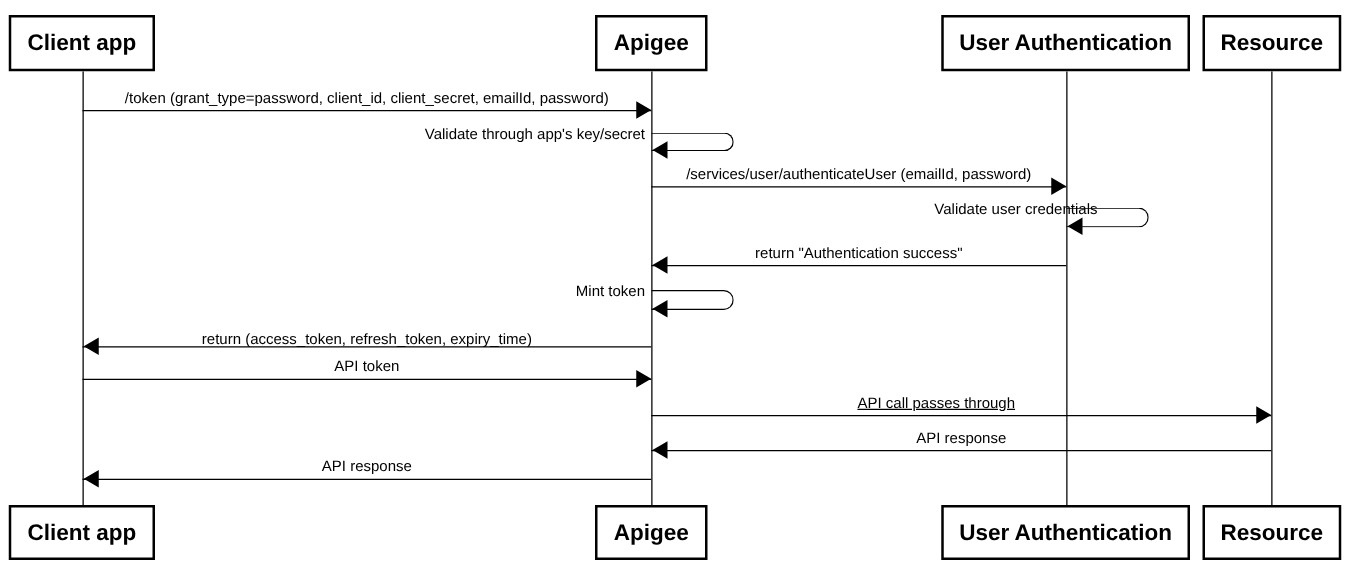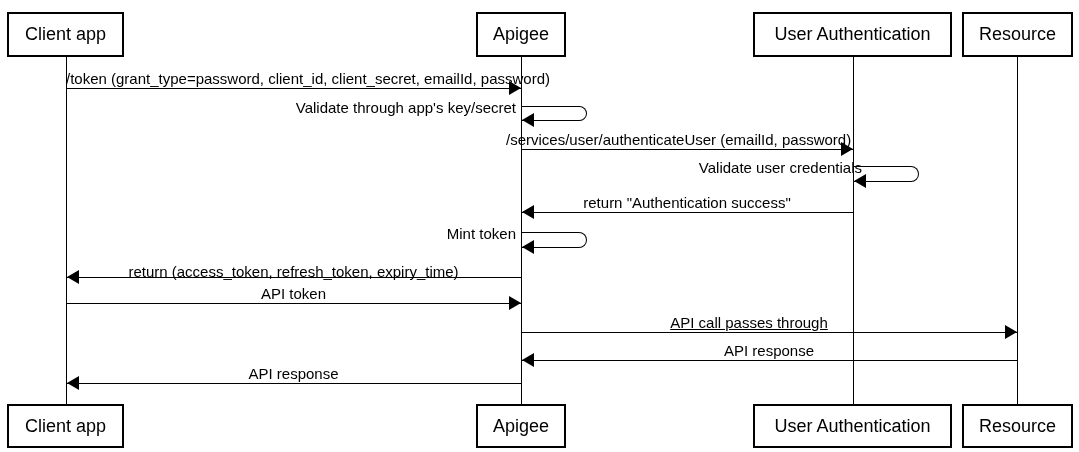--- a/index.html
+++ b/index.html
@@ -15,34 +15,35 @@
   .actor-box {
     position: absolute;
     box-sizing: border-box;
     background: #ffffff;
     border: 2px solid #000000;
     display: flex;
     align-items: center;
     justify-content: center;
     font-size: 18px;
     white-space: nowrap;
+    font-weight: bold;
   }
   .lifeline {
     position: absolute;
     width: 1px;
     background: #000000;
   }
   .mline {
     position: absolute;
     height: 1px;
     background: #000000;
   }
   .mlabel {
     position: absolute;
-    font-size: 15px;
+    font-size: 12px;
     line-height: 15px;
     text-align: center;
     white-space: nowrap;
   }
   .mlabel.right { text-align: right; }
   .arr-r {
     position: absolute;
     width: 0; height: 0;
     border-top: 7px solid transparent;
     border-bottom: 7px solid transparent;
@@ -93,27 +94,27 @@
     <div class="arr-r" style="left:509px; top:81px;"></div>
   </div>
 
   <div>
     <div class="mlabel right" style="left:221px; top:100px; width:295px;">Validate through app's key/secret</div>
     <div class="self-loop" style="left:521px; top:106px; width:66px; height:15px;"></div>
     <div class="arr-l" style="left:522px; top:113px;"></div>
   </div>
 
   <div>
-    <div class="mlabel" style="left:506px; top:132px; width:332px;">/services/user/authenticateUser (emailId, password)</div>
+    <div class="mlabel" style="left:521px; top:132px; width:332px;">/services/user/authenticateUser (emailId, password)</div>
     <div class="mline" style="left:521px; top:149px; width:332px;"></div>
     <div class="arr-r" style="left:841px; top:142px;"></div>
   </div>
 
   <div>
-    <div class="mlabel right" style="left:567px; top:160px; width:295px;">Validate user credentials</div>
+    <div class="mlabel right" style="left:583px; top:160px; width:295px;">Validate user credentials</div>
     <div class="self-loop" style="left:853px; top:166px; width:66px; height:16px;"></div>
     <div class="arr-l" style="left:854px; top:174px;"></div>
   </div>
 
   <div>
     <div class="mlabel" style="left:521px; top:195px; width:332px;">return "Authentication success"</div>
     <div class="mline" style="left:521px; top:212px; width:332px;"></div>
     <div class="arr-l" style="left:522px; top:205px;"></div>
   </div>
 

